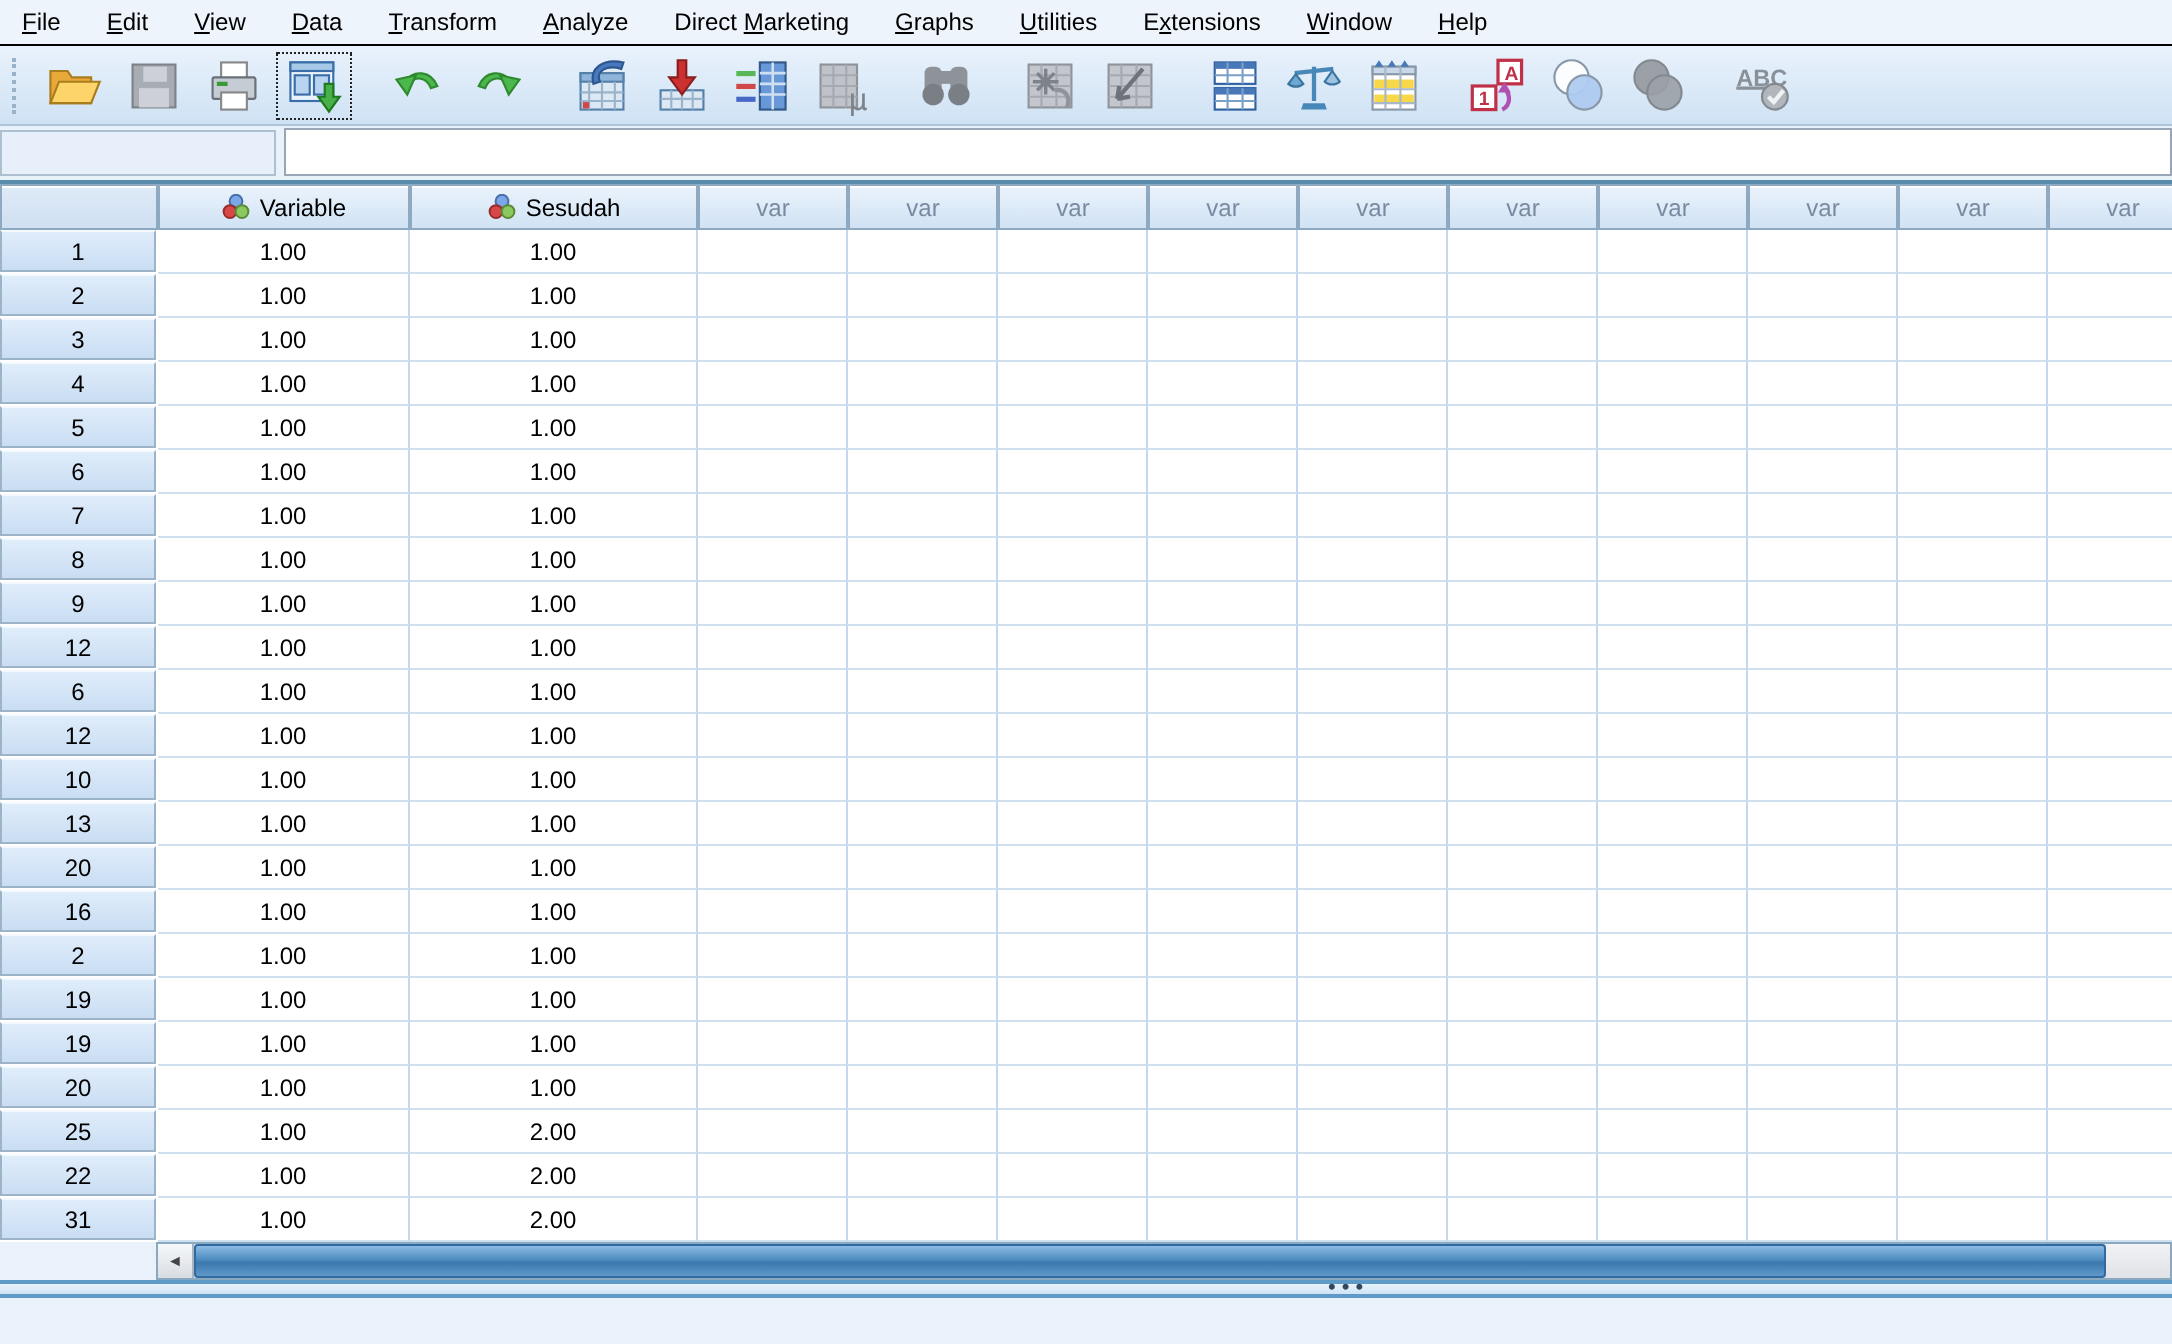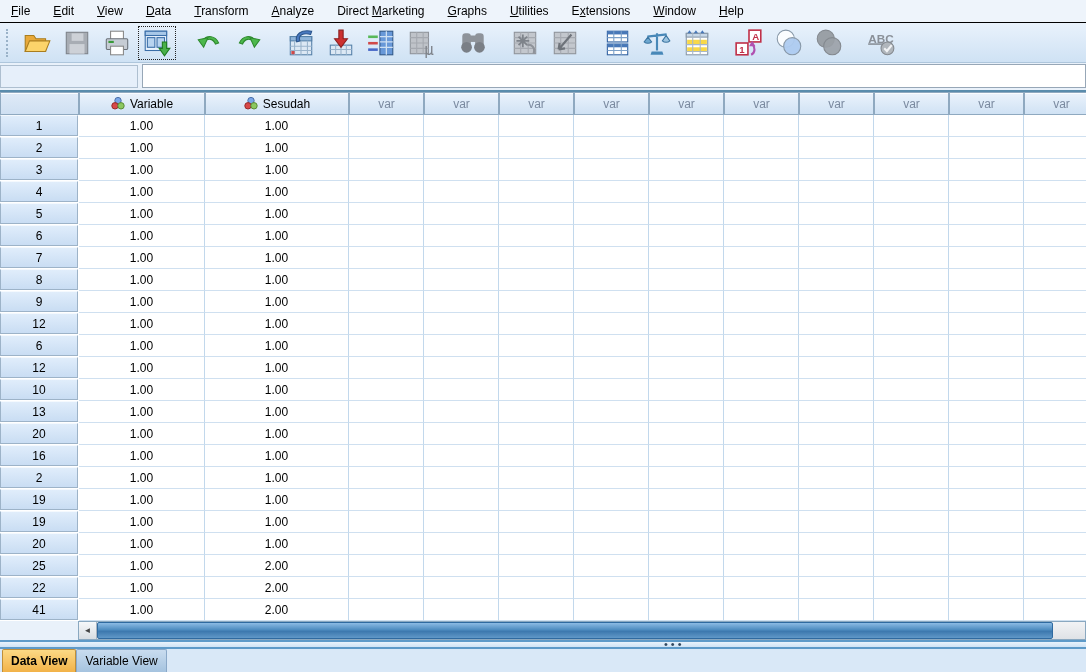--- a/index.html
+++ b/index.html
@@ -630,21 +630,21 @@
           <div class="cell" style="width: 75px;"></div>
           <div class="cell" style="width: 75px;"></div>
           <div class="cell" style="width: 75px;"></div>
           <div class="cell" style="width: 75px;"></div>
           <div class="cell" style="width: 75px;"></div>
           <div class="cell" style="width: 75px;"></div>
           <div class="cell" style="width: 75px;"></div>
           <div class="cell" style="width: 75px;"></div>
         </div>
         <div class="row">
-          <div class="rowhdr">41</div>
+          <div class="rowhdr">31</div>
           <div class="cell" style="width: 126px;">1.00</div>
           <div class="cell" style="width: 144px;">2.00</div>
           <div class="cell" style="width: 75px;"></div>
           <div class="cell" style="width: 75px;"></div>
           <div class="cell" style="width: 75px;"></div>
           <div class="cell" style="width: 75px;"></div>
           <div class="cell" style="width: 75px;"></div>
           <div class="cell" style="width: 75px;"></div>
           <div class="cell" style="width: 75px;"></div>
           <div class="cell" style="width: 75px;"></div>
@@ -660,18 +660,14 @@
       <div class="sbtn">◄</div>
       <div class="thumb"></div>
       <div class="strack"></div>
     </div>
   </div>
 
   <div class="splitter">
     <span class="dots">•••</span>
   </div>
 
-  <div class="tabbar">
-    <div class="tab active">Data View</div>
-    <div class="tab inactive">Variable View</div>
-  </div>
 
 </div>
 
 </body></html>

